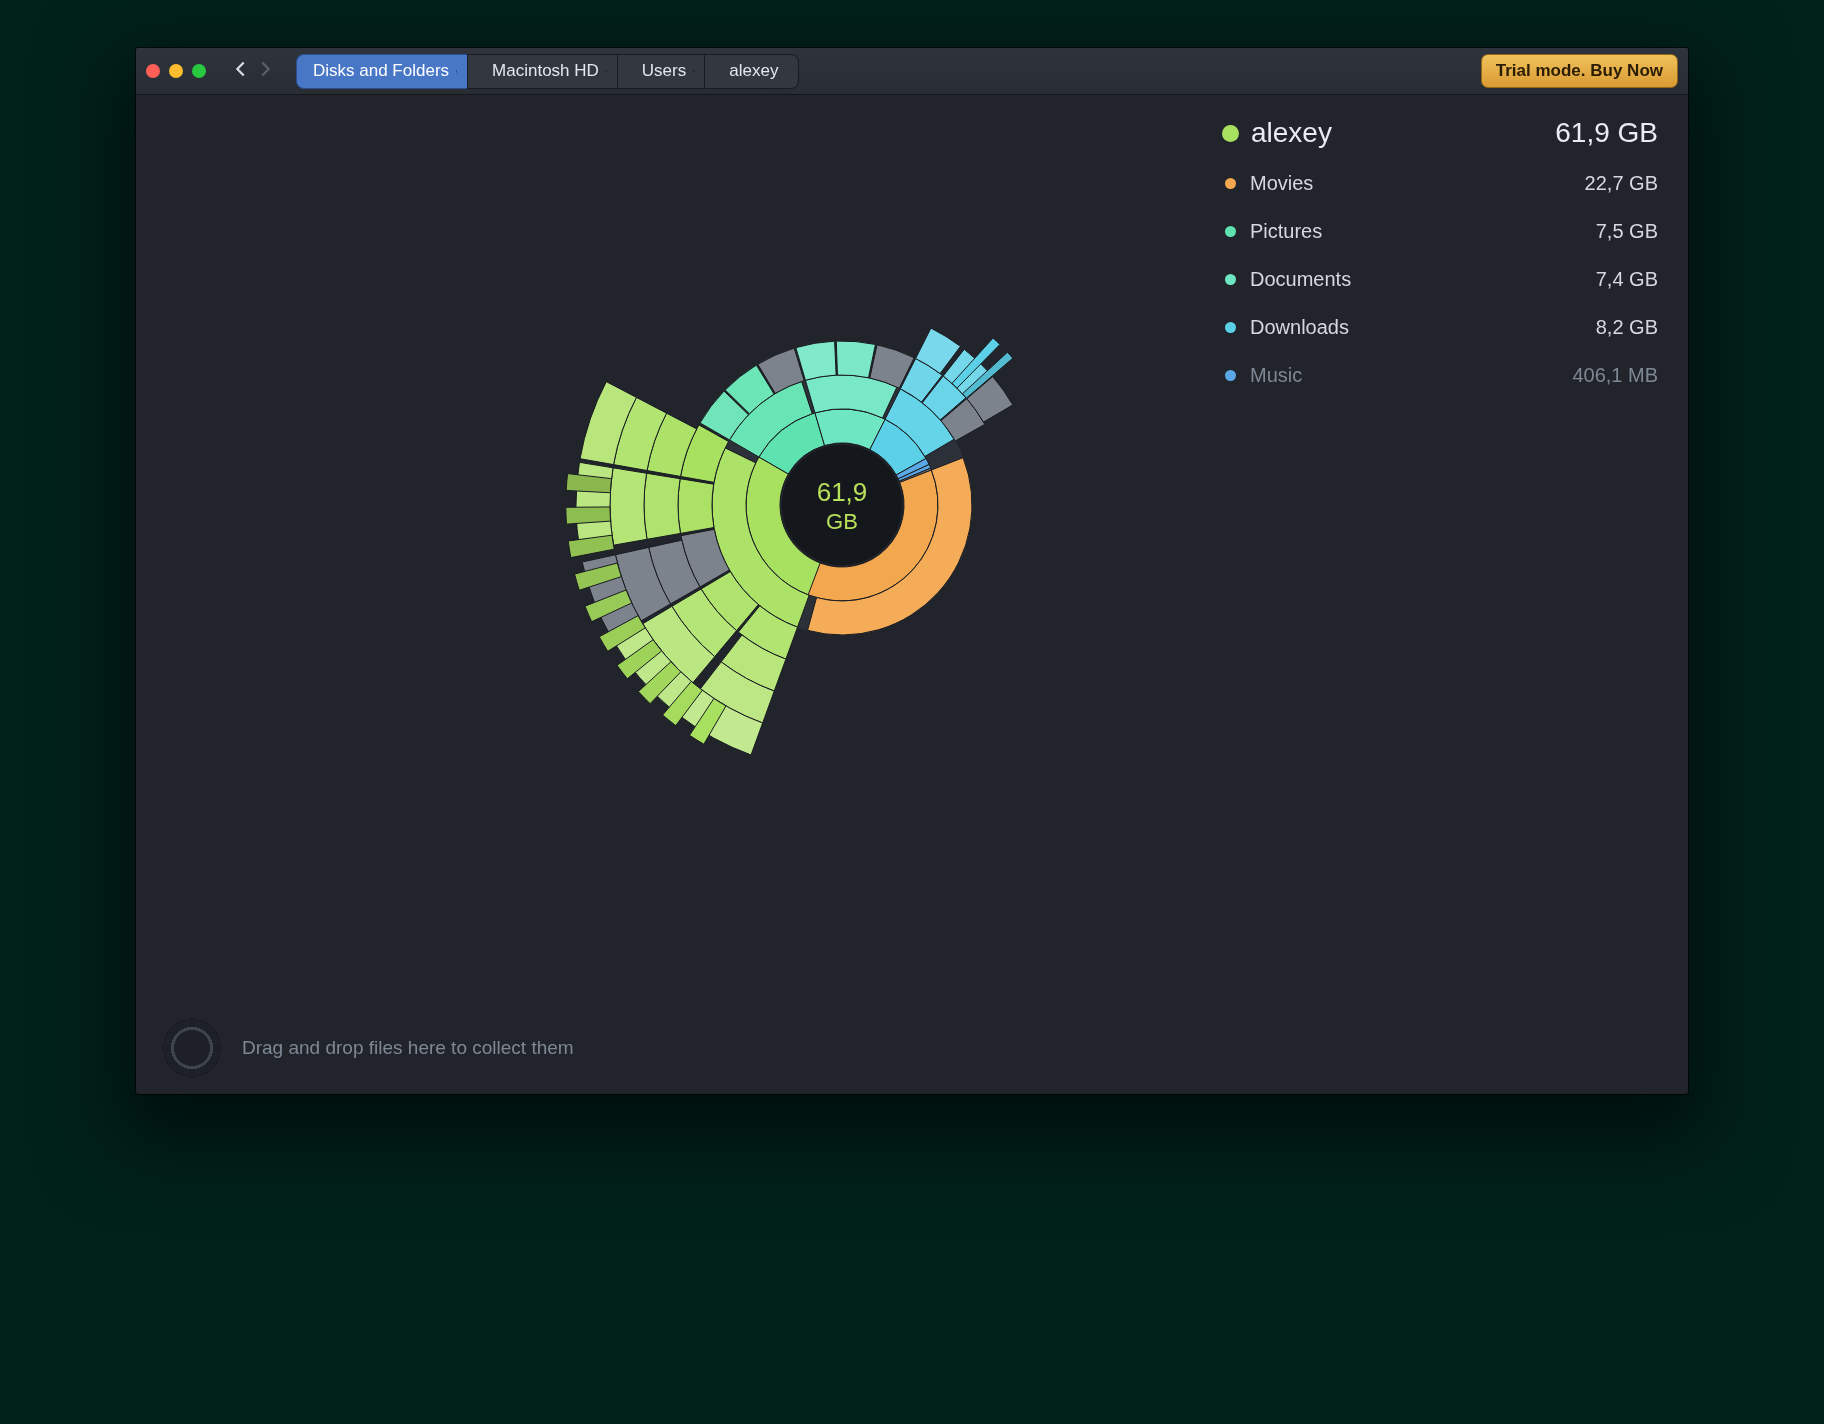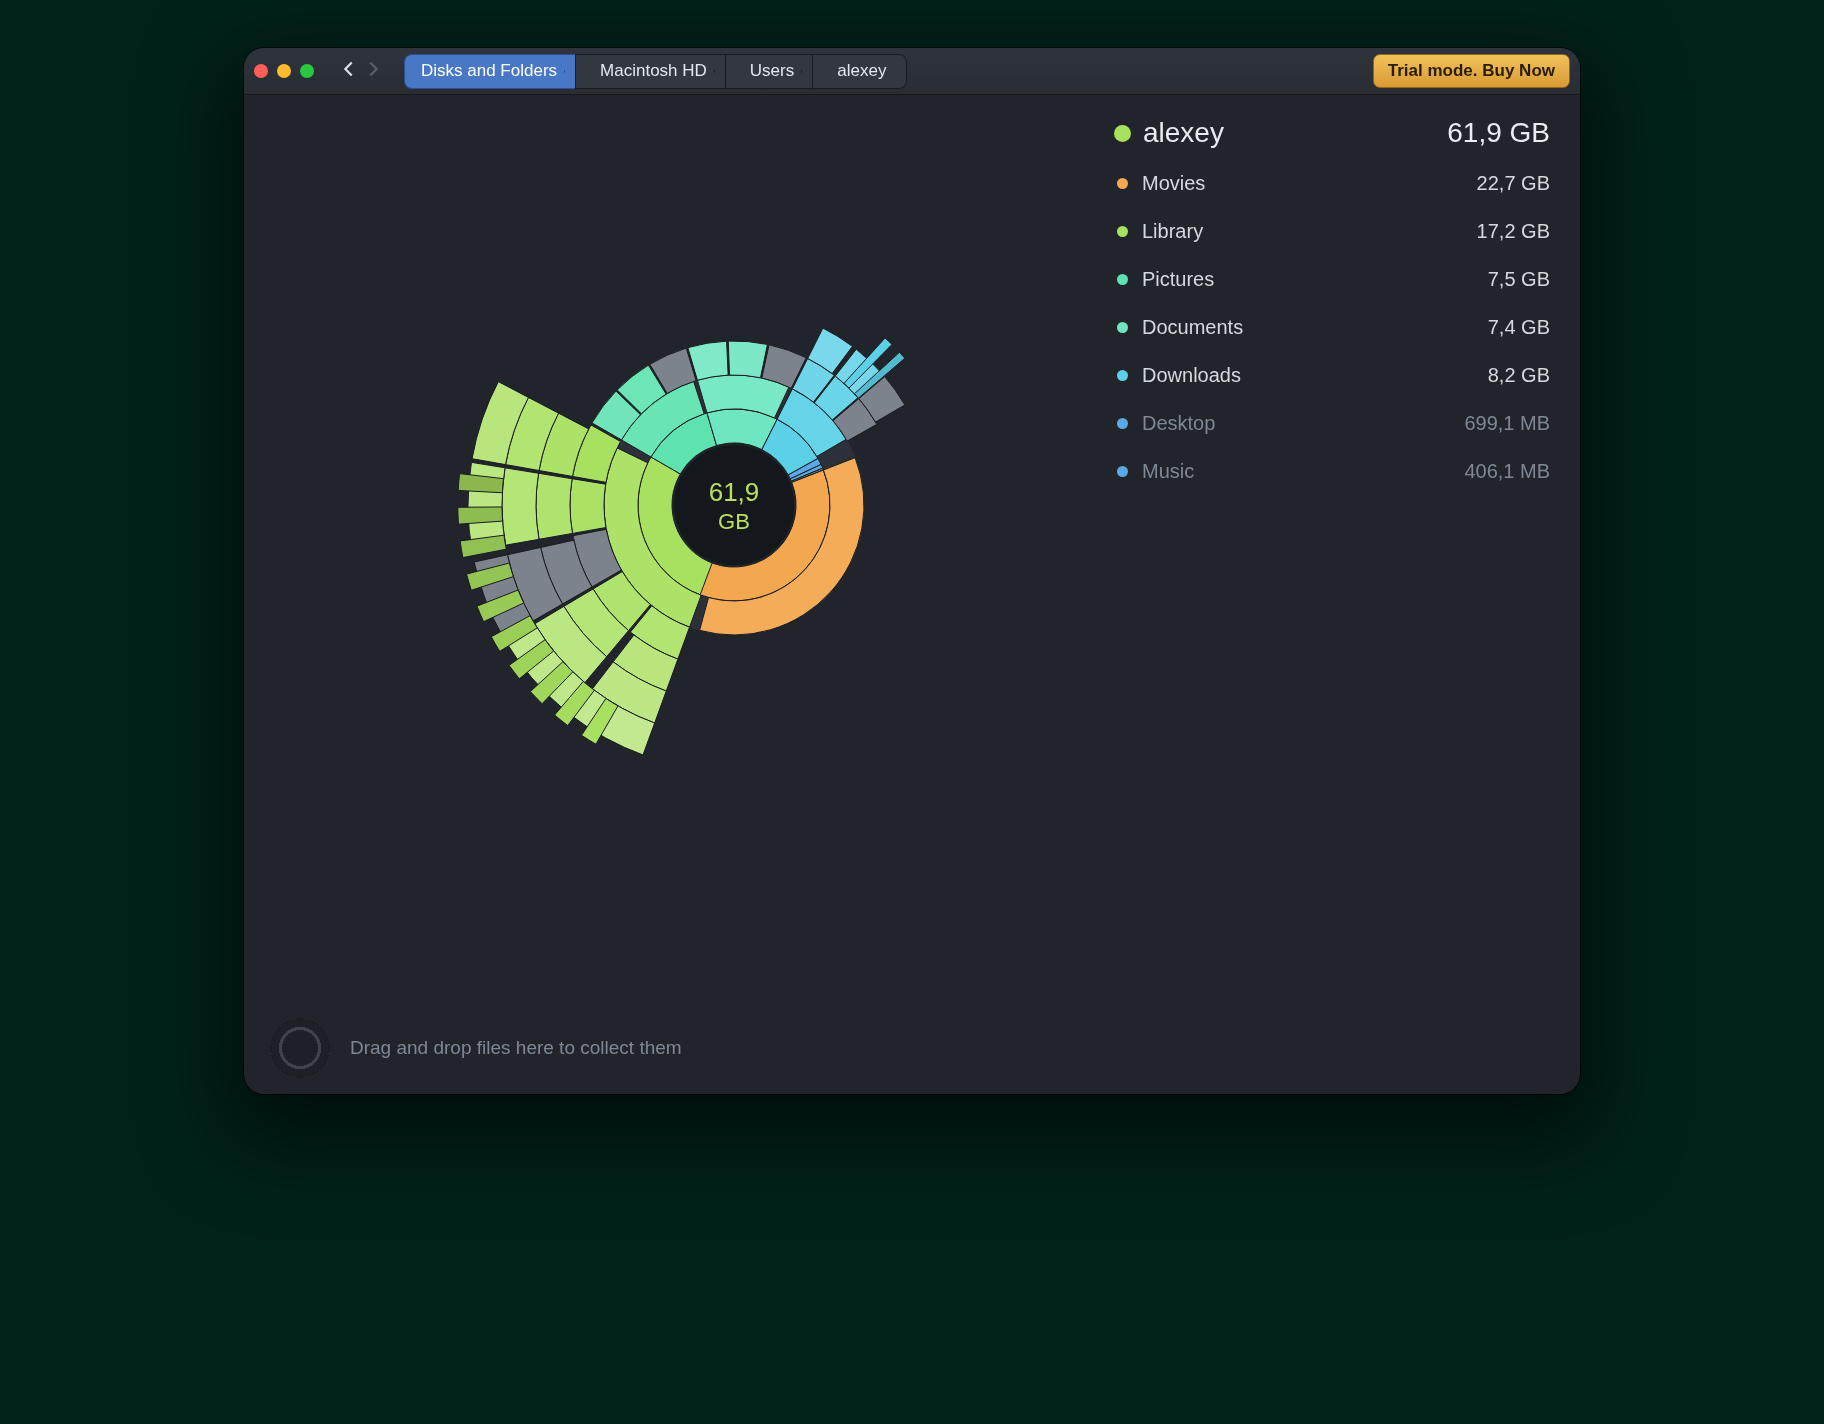--- a/index.html
+++ b/index.html
@@ -24,23 +24,23 @@
     --grid:#303540;
   }
   html,body{margin:0;height:100%;background:#00221a;}
   body{
     font-family:-apple-system,Segoe UI,Helvetica,Arial,sans-serif;
     font-size:18px;
     color:var(--text);
     display:flex;align-items:flex-start;justify-content:center;
   }
   .frame{
-    width:1336px;height:1046px;margin-top:48px;
+    width:1552px;height:1046px;margin-top:48px;
     background:var(--bg);
-    border-radius:20px;
+    border-radius:2px;
     box-shadow:0 30px 80px 20px rgba(0,0,0,.55),0 0 0 1px rgba(0,0,0,.6);
     display:flex;flex-direction:column;
     overflow:hidden;
     position:relative;
   }
   
   .toolbar{
     height:46px;
     background:linear-gradient(#2f343c,#282c33);
     border-bottom:1px solid #15171c;
@@ -232,43 +232,33 @@
         <span class="name">alexey</span>
         <span class="size">61,9 GB</span>
       </div>
       <div class="list" id="item-list">
           <div class="row">
             <span class="bullet" style="background:#f3a74e"></span>
             <span class="name">Movies</span>
             <span class="size">22,7 GB</span>
           </div>
           <div class="row">
-            <span class="bullet" style="background:#a8e05f"></span>
-            <span class="name">Library</span>
-            <span class="size">17,2 GB</span>
-          </div>
-          <div class="row">
             <span class="bullet" style="background:#5ee2b0"></span>
             <span class="name">Pictures</span>
             <span class="size">7,5 GB</span>
           </div>
           <div class="row">
             <span class="bullet" style="background:#6fe6c2"></span>
             <span class="name">Documents</span>
             <span class="size">7,4 GB</span>
           </div>
           <div class="row">
             <span class="bullet" style="background:#5bd0e6"></span>
             <span class="name">Downloads</span>
             <span class="size">8,2 GB</span>
-          </div>
-          <div class="row dim">
-            <span class="bullet" style="background:#5aa9e6"></span>
-            <span class="name">Desktop</span>
-            <span class="size">699,1  MB</span>
           </div>
           <div class="row dim">
             <span class="bullet" style="background:#5aa9e6"></span>
             <span class="name">Music</span>
             <span class="size">406,1  MB</span>
           </div>
         </div>
     </div>
   </div>
 

